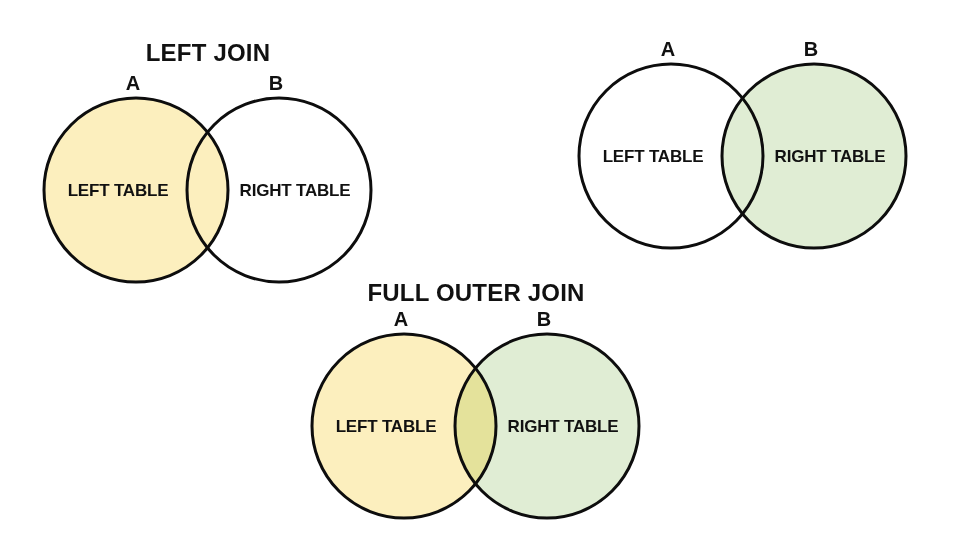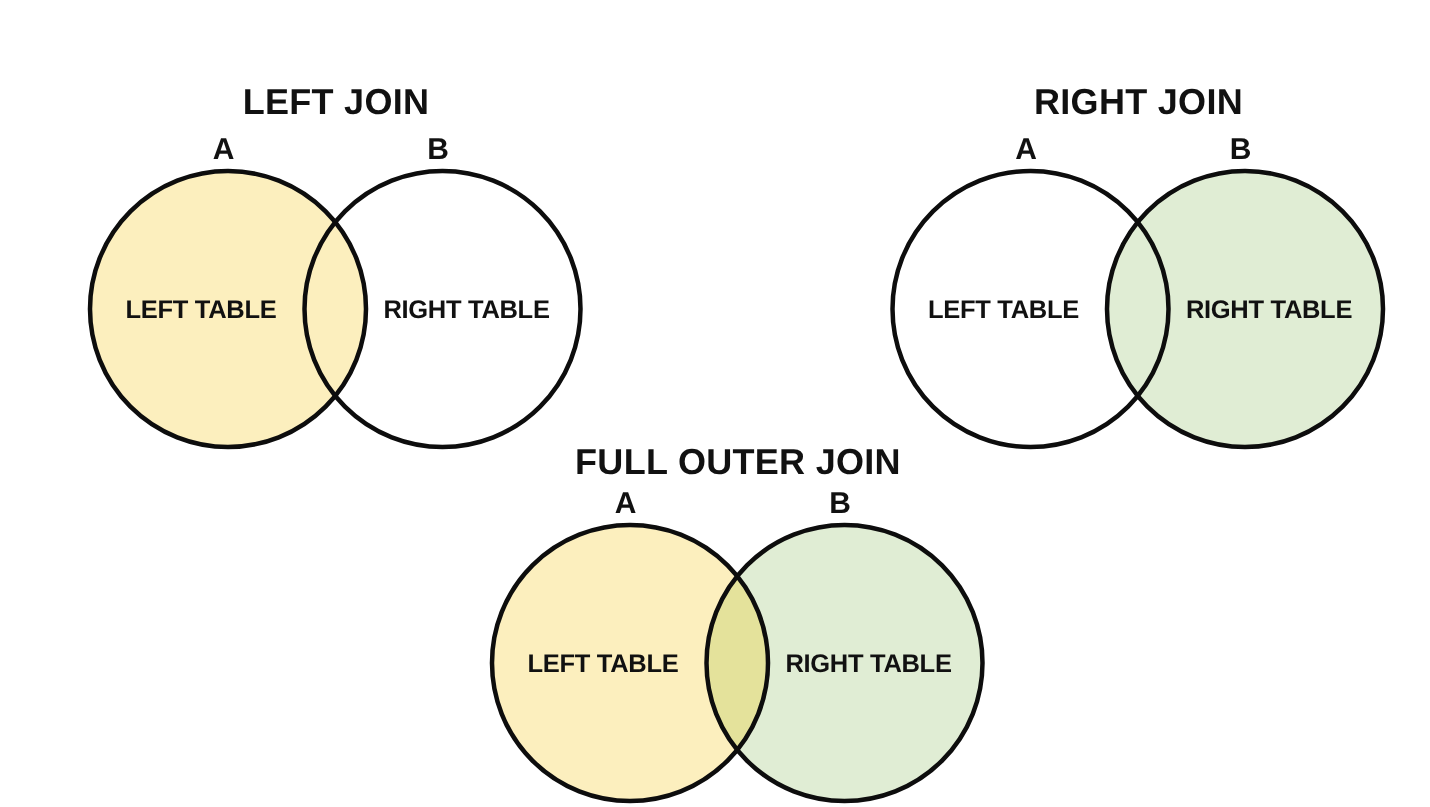--- a/index.html
+++ b/index.html
@@ -4,21 +4,21 @@
 <style>
   html, body { margin: 0; padding: 0; }
   body {
     width: 953px;
     height: 538px;
     background: #ffffff;
     position: relative;
     overflow: hidden;
     font-family: "Liberation Sans", sans-serif;
   }
-  .venn { position: absolute; width: 356px; margin: 16px; }
+  .venn { position: absolute; width: 356px; margin: 0; }
   .venn .title {
     height: 34px;
     line-height: 34px;
     text-align: center;
     font-size: 24px;
     font-weight: 700;
     color: #111111;
     letter-spacing: 0.2px;
     white-space: nowrap;
   }
@@ -53,21 +53,20 @@
     <circle class="outline" cx="106" cy="120" r="92" stroke="#0D0D0D"></circle>
     <circle class="outline" cx="249" cy="120" r="92" stroke="#0D0D0D"></circle>
     <text class="ab-label" x="103" y="20" text-anchor="middle">A</text>
     <text class="ab-label" x="246" y="20" text-anchor="middle">B</text>
     <text class="table-label" x="88" y="126" text-anchor="middle">LEFT TABLE</text>
     <text class="table-label" x="265" y="126" text-anchor="middle">RIGHT TABLE</text>
   </svg>
 </figure>
 
 <figure class="venn" id="venn-right">
-  <div class="title">RIGHT JOIN</div>
   <svg width="356" height="232" viewBox="0 0 356 232">
     <defs>
       <clipPath id="clipA1">
           <circle cx="106" cy="120" r="92"></circle>
         </clipPath>
     </defs>
     <circle cx="106" cy="120" r="92" fill="#FFFFFF"></circle>
     <circle cx="249" cy="120" r="92" fill="#E0EDD4"></circle>
     <circle cx="249" cy="120" r="92" clip-path="url(#clipA1)" fill="#E0EDD4"></circle>
     <circle class="outline" cx="106" cy="120" r="92" stroke="#0D0D0D"></circle>

